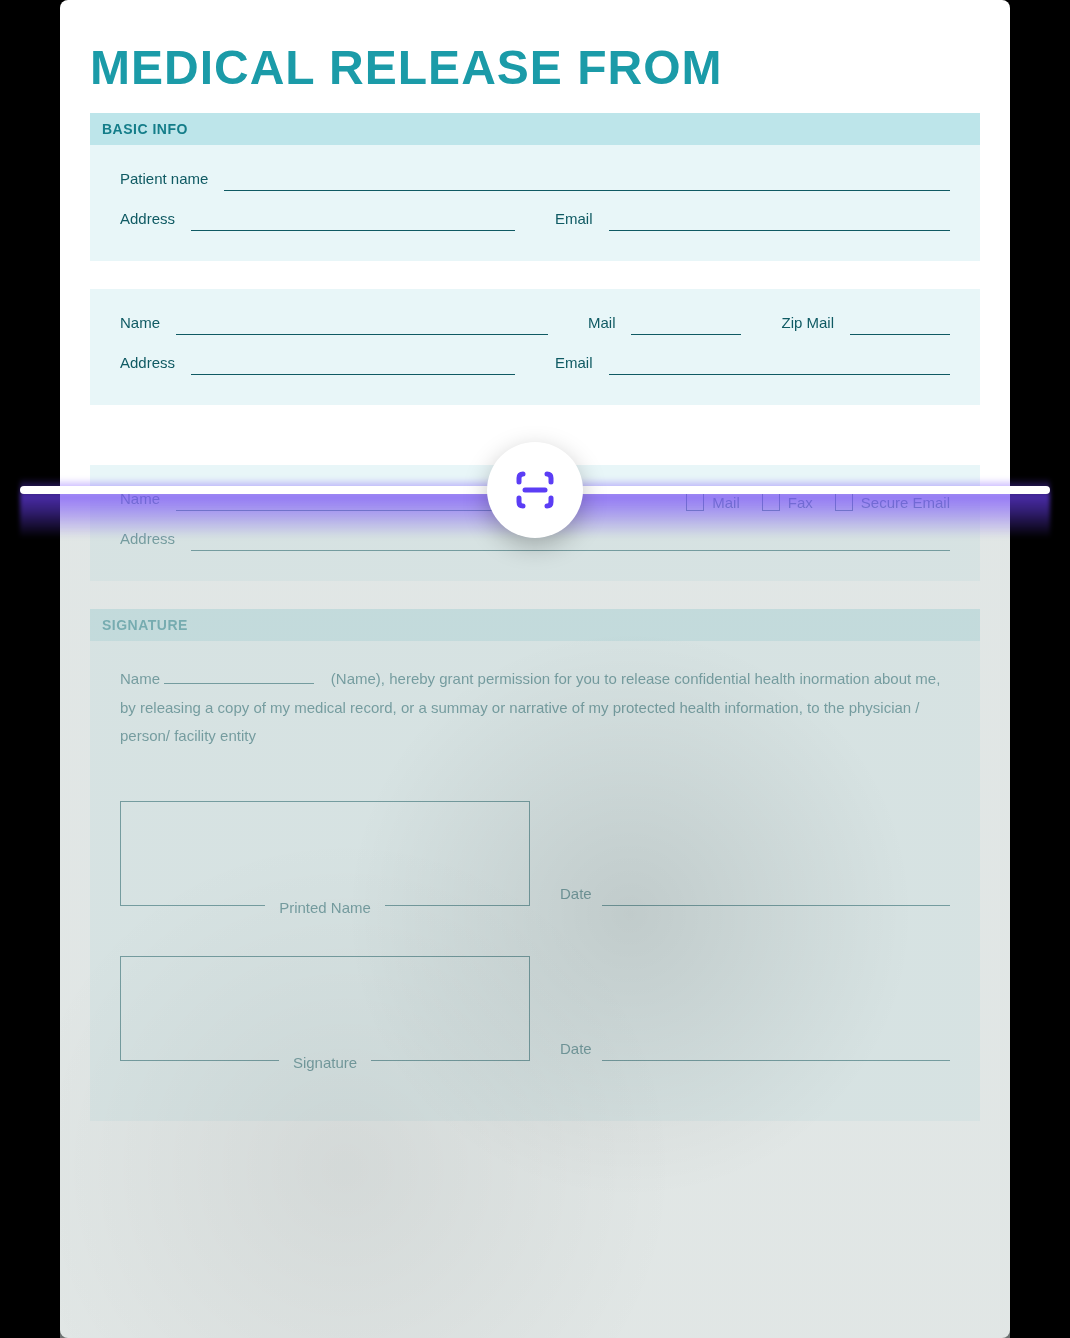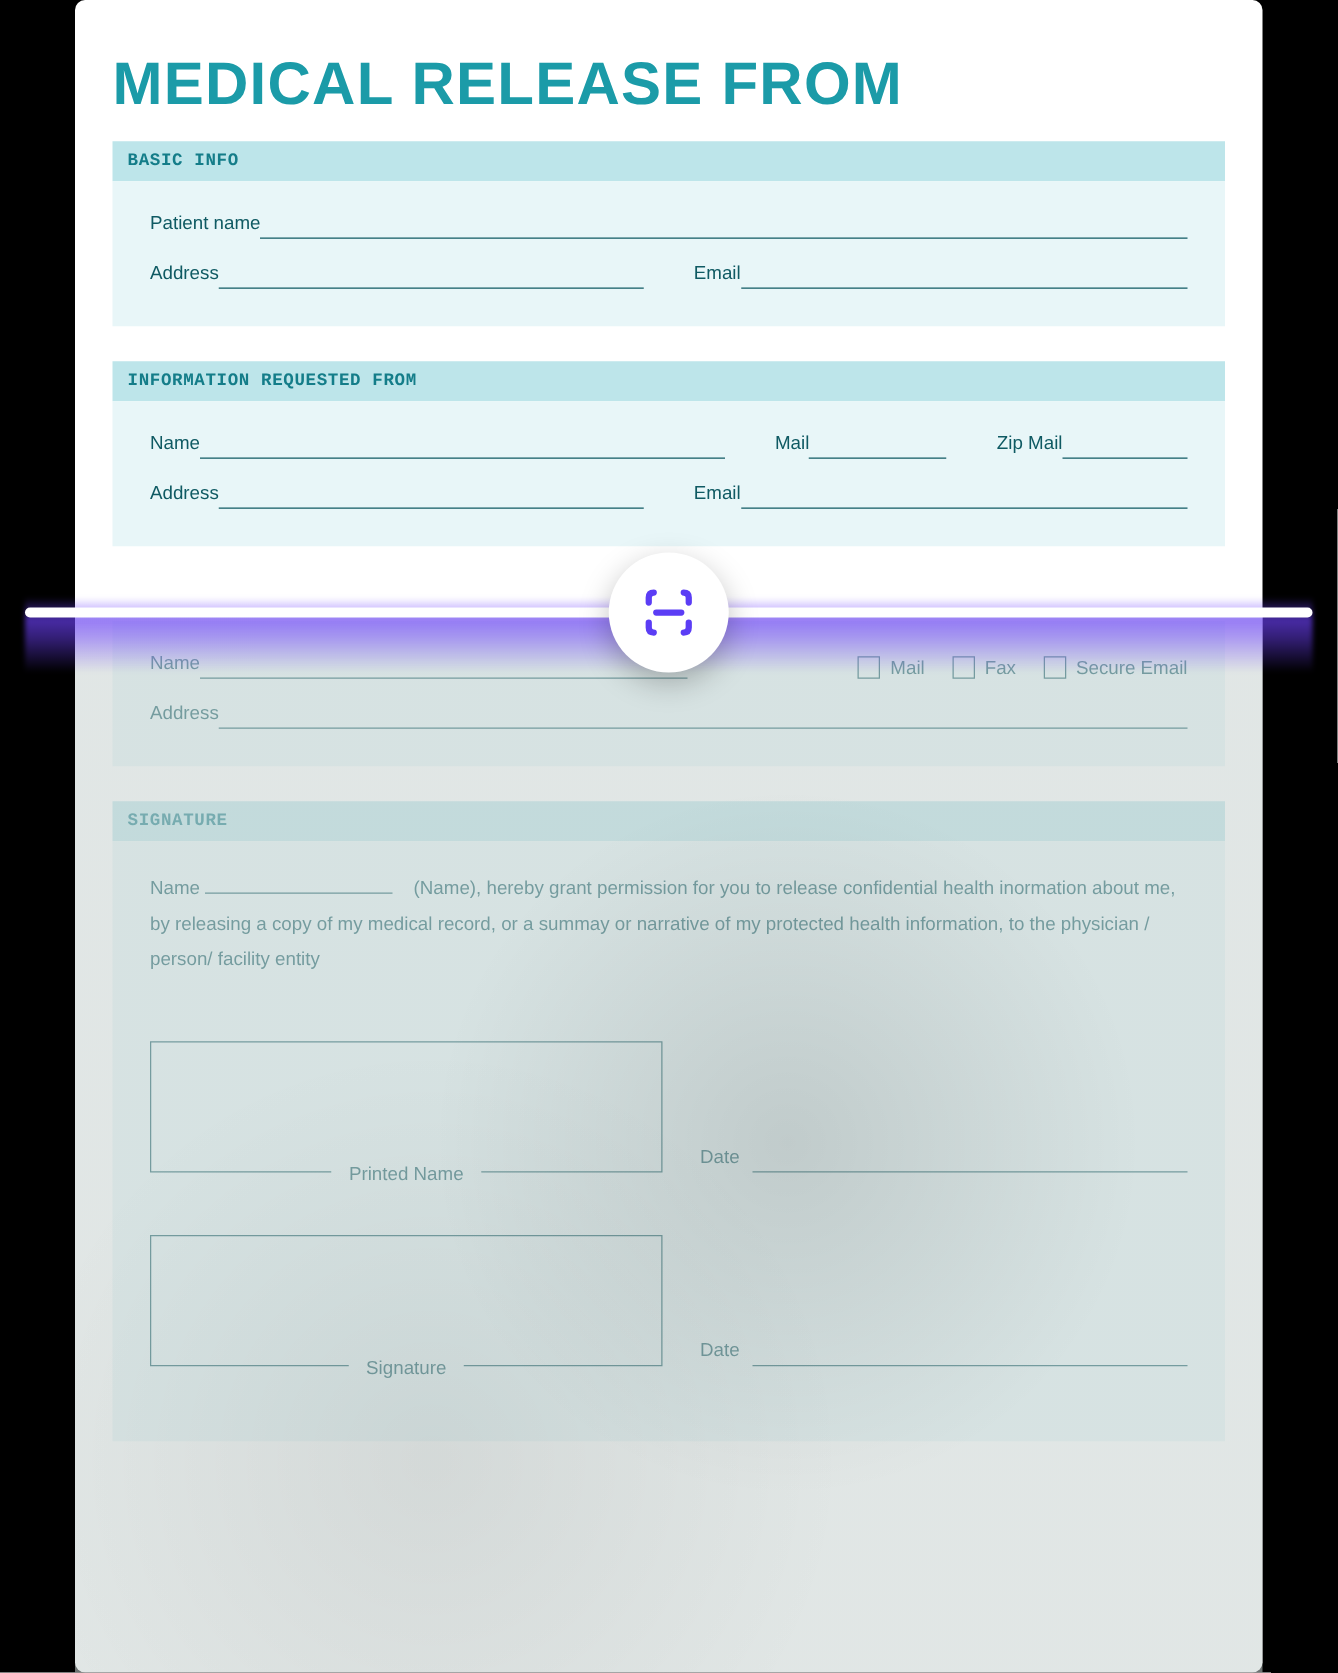--- a/index.html
+++ b/index.html
@@ -33,37 +33,36 @@
   .section {
     margin-bottom: 28px;
   }
   .section-header {
     background: #bde5ea;
     color: #147d89;
     font-weight: 700;
     font-size: 14px;
     letter-spacing: 0.5px;
     padding: 8px 12px;
-    font-family: Liberation Mono, monospace;
   }
   .section-body {
     background: #e8f6f8;
     padding: 24px 30px 30px 30px;
   }
   .row {
     display: flex;
     gap: 40px;
     margin-bottom: 18px;
     align-items: flex-end;
   }
   .row:last-child { margin-bottom: 0; }
   .field {
     display: flex;
     align-items: flex-end;
-    gap: 0;
+    gap: 16px;
   }
   .field label {
     color: #0f5a63;
     font-size: 15px;
     white-space: nowrap;
     padding-bottom: 4px;
   }
   .underline {
     border-bottom: 1.5px solid #0f5a63;
     height: 22px;
@@ -178,21 +177,20 @@
         </div>
         <div class="field" style="flex:1">
           <label>Email</label>
           <div class="underline w-long"></div>
         </div>
       </div>
     </div>
   </div>
 
   <div class="section">
-    <div class="section-header">INFORMATION REQUESTED FROM</div>
     <div class="section-body">
       <div class="row">
         <div class="field" style="flex:1.4">
           <label>Name</label>
           <div class="underline w-long"></div>
         </div>
         <div class="field">
           <label>Mail</label>
           <div class="underline w-med"></div>
         </div>

